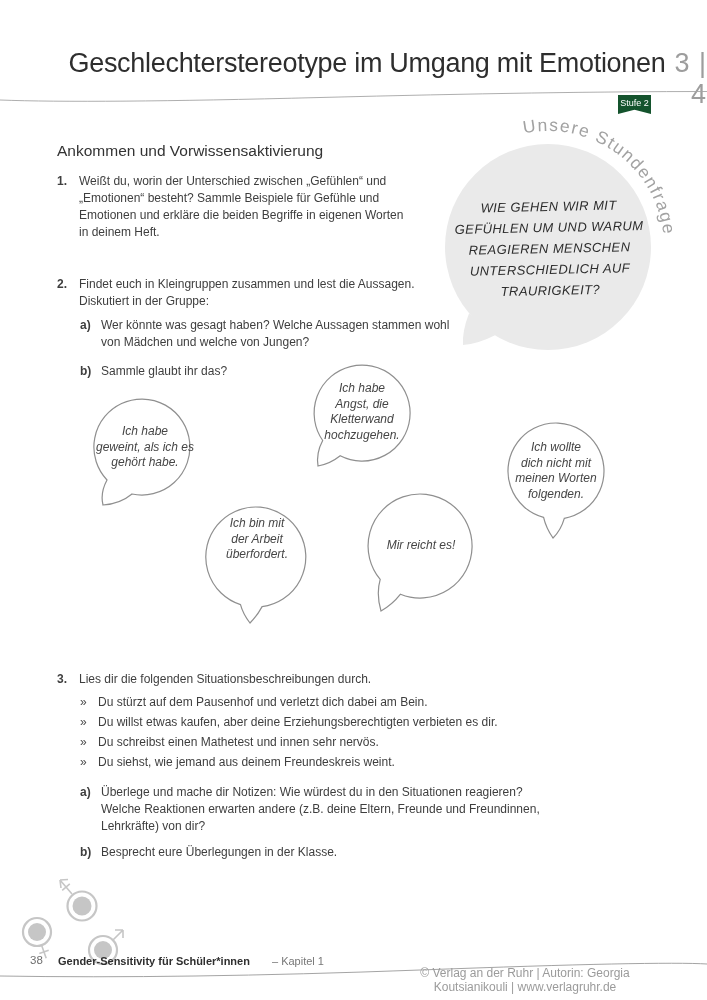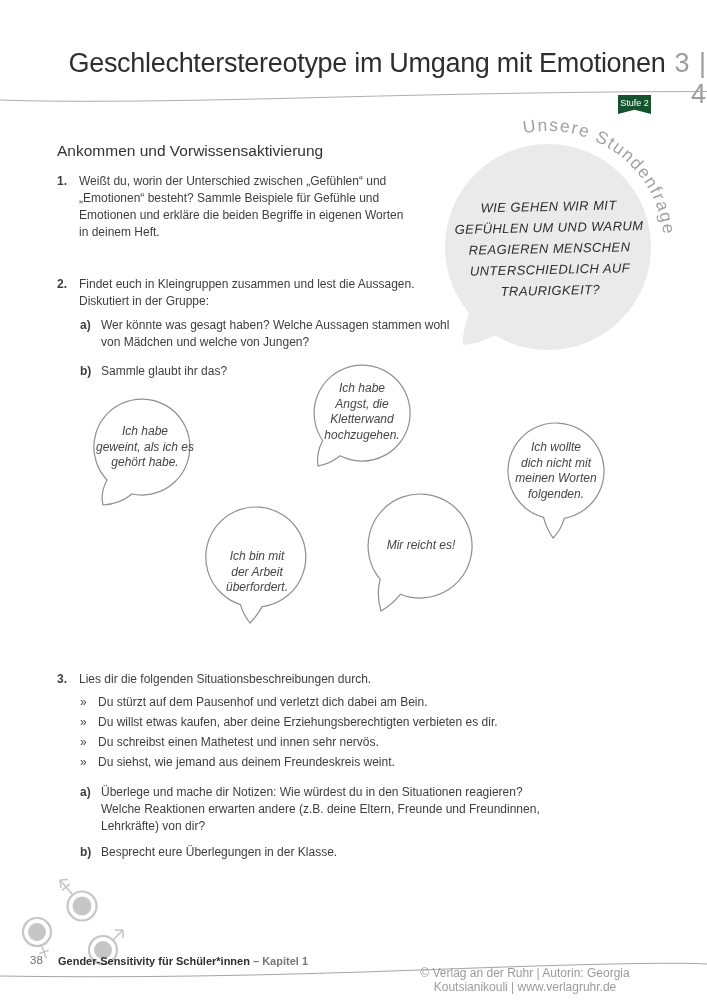--- a/index.html
+++ b/index.html
@@ -62,28 +62,28 @@
     position:absolute;text-align:center;
     font-size:12px;font-style:italic;color:#454545;line-height:15.5px;
   }
   .b1{left:92px;top:398px;width:110px;height:114px;}
   .b1 .btext{left:2px;top:26px;width:102px;}
   .b2{left:310px;top:362px;width:106px;height:112px;}
   .b2 .btext{left:2px;top:19px;width:100px;}
   .b3{left:506px;top:421px;width:102px;height:122px;}
   .b3 .btext{left:0px;top:19px;width:100px;}
   .b4{left:204px;top:505px;width:106px;height:124px;}
-  .b4 .btext{left:2px;top:44px;width:102px;}
+  .b4 .btext{left:2px;top:11px;width:102px;}
   .b5{left:366px;top:492px;width:110px;height:124px;}
   .b5 .btext{left:4px;top:46px;width:102px;}
 
   
   .page-num{left:30px;top:954px;font-size:11.5px;color:#6f6f6f;}
   .series{left:58px;top:955px;font-size:11px;color:#2f2f2f;font-weight:700;}
-  .series .rest{font-weight:700;color:#777777;}
+  .series .rest{font-weight:400;color:#777777;margin-left:19px;}
   .copyright{left:395px;top:966px;width:260px;text-align:center;font-size:12px;color:#9b9b9b;}
 
   svg{display:block;}
 </style>
 </head>
 <body>
 
 <div class="page">
 
   <div class="abs title">

